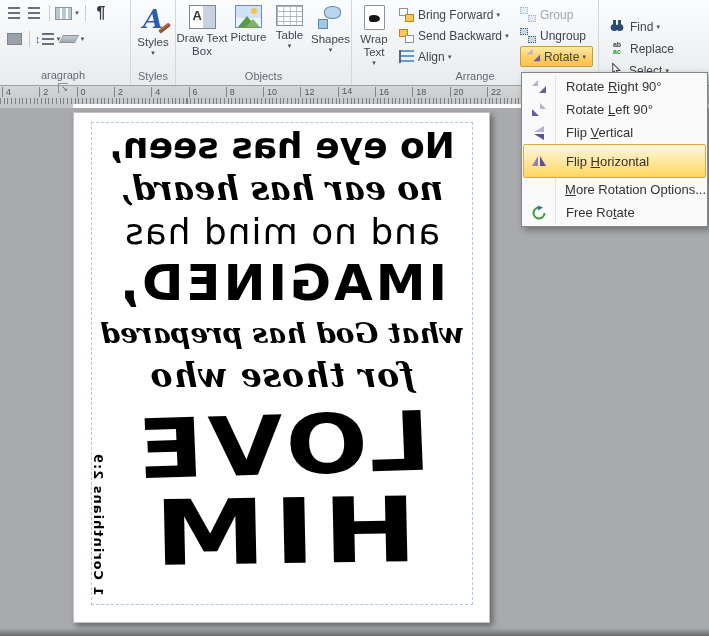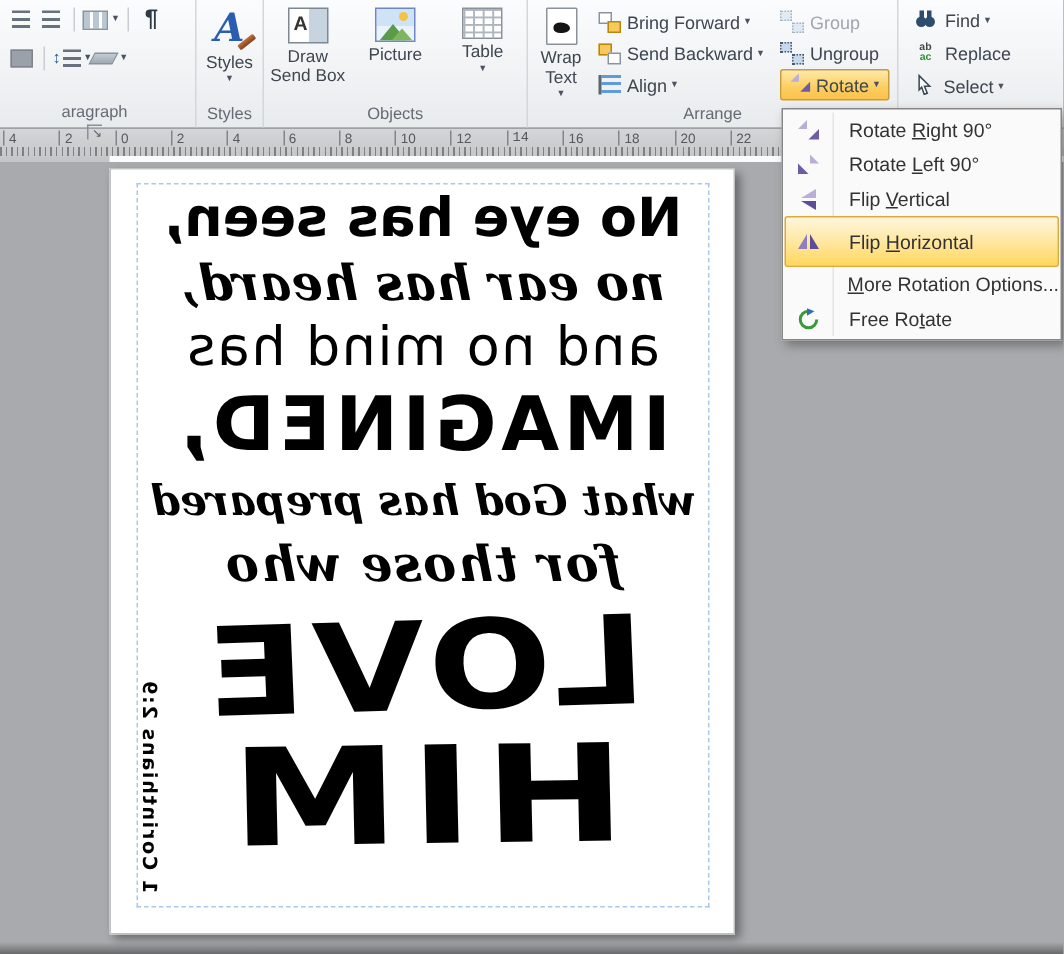--- a/index.html
+++ b/index.html
@@ -220,33 +220,41 @@
           <span>Styles</span>
         </div>
     </div>
 
     <div class="rgroup g-objects">
       <div class="gcontent objrow">
         <div class="bigbtn">
           <span class="icon ic-textbox">
               <span class="a">A</span>
             </span>
-          <span class="bb-label" style="width:52px">Draw Send Box</span>
+          <span class="bb-label" style="width:52px">Draw Text Box</span>
         </div>
         <div class="bigbtn">
           <span class="icon ic-picture">
               <span class="sun"></span>
               <span class="mtn"></span>
               <span class="mtn2"></span>
             </span>
           <span class="bb-label">Picture</span>
         </div>
         <div class="bigbtn">
           <span class="icon ic-table"></span>
           <span class="bb-label">Table</span>
+          <span class="caret under">▼</span>
+        </div>
+        <div class="bigbtn">
+          <span class="icon ic-shapes">
+              <span class="cyl"></span>
+              <span class="sq"></span>
+            </span>
+          <span class="bb-label">Shapes</span>
           <span class="caret under">▼</span>
         </div>
       </div>
       <div class="glabel">
           <span>Objects</span>
         </div>
     </div>
 
     <div class="rgroup g-arrange">
       <div class="gcontent arr-wrap">
@@ -304,21 +312,21 @@
             <span class="caret">▼</span>
           </div>
         </div>
       </div>
       <div class="glabel">
           <span>Arrange</span>
         </div>
     </div>
 
     <div class="rgroup g-editing">
-      <div class="gcontent" style="padding-top:2px">
+      <div class="gcontent" style="padding-top:15px">
         <div class="erow">
           <span class="icon"><svg width="16" height="16" viewBox="0 0 16 16">
                 <rect x="4" y="3" width="3" height="5" fill="#2d4d6e"></rect>
                 <rect x="9" y="3" width="3" height="5" fill="#2d4d6e"></rect>
                 <circle cx="5.2" cy="10.5" r="3.5" fill="#2d4d6e"></circle>
                 <circle cx="10.8" cy="10.5" r="3.5" fill="#2d4d6e"></circle>
               </svg></span>
           <span>Find</span>
           <span class="caret">▼</span>
         </div>

